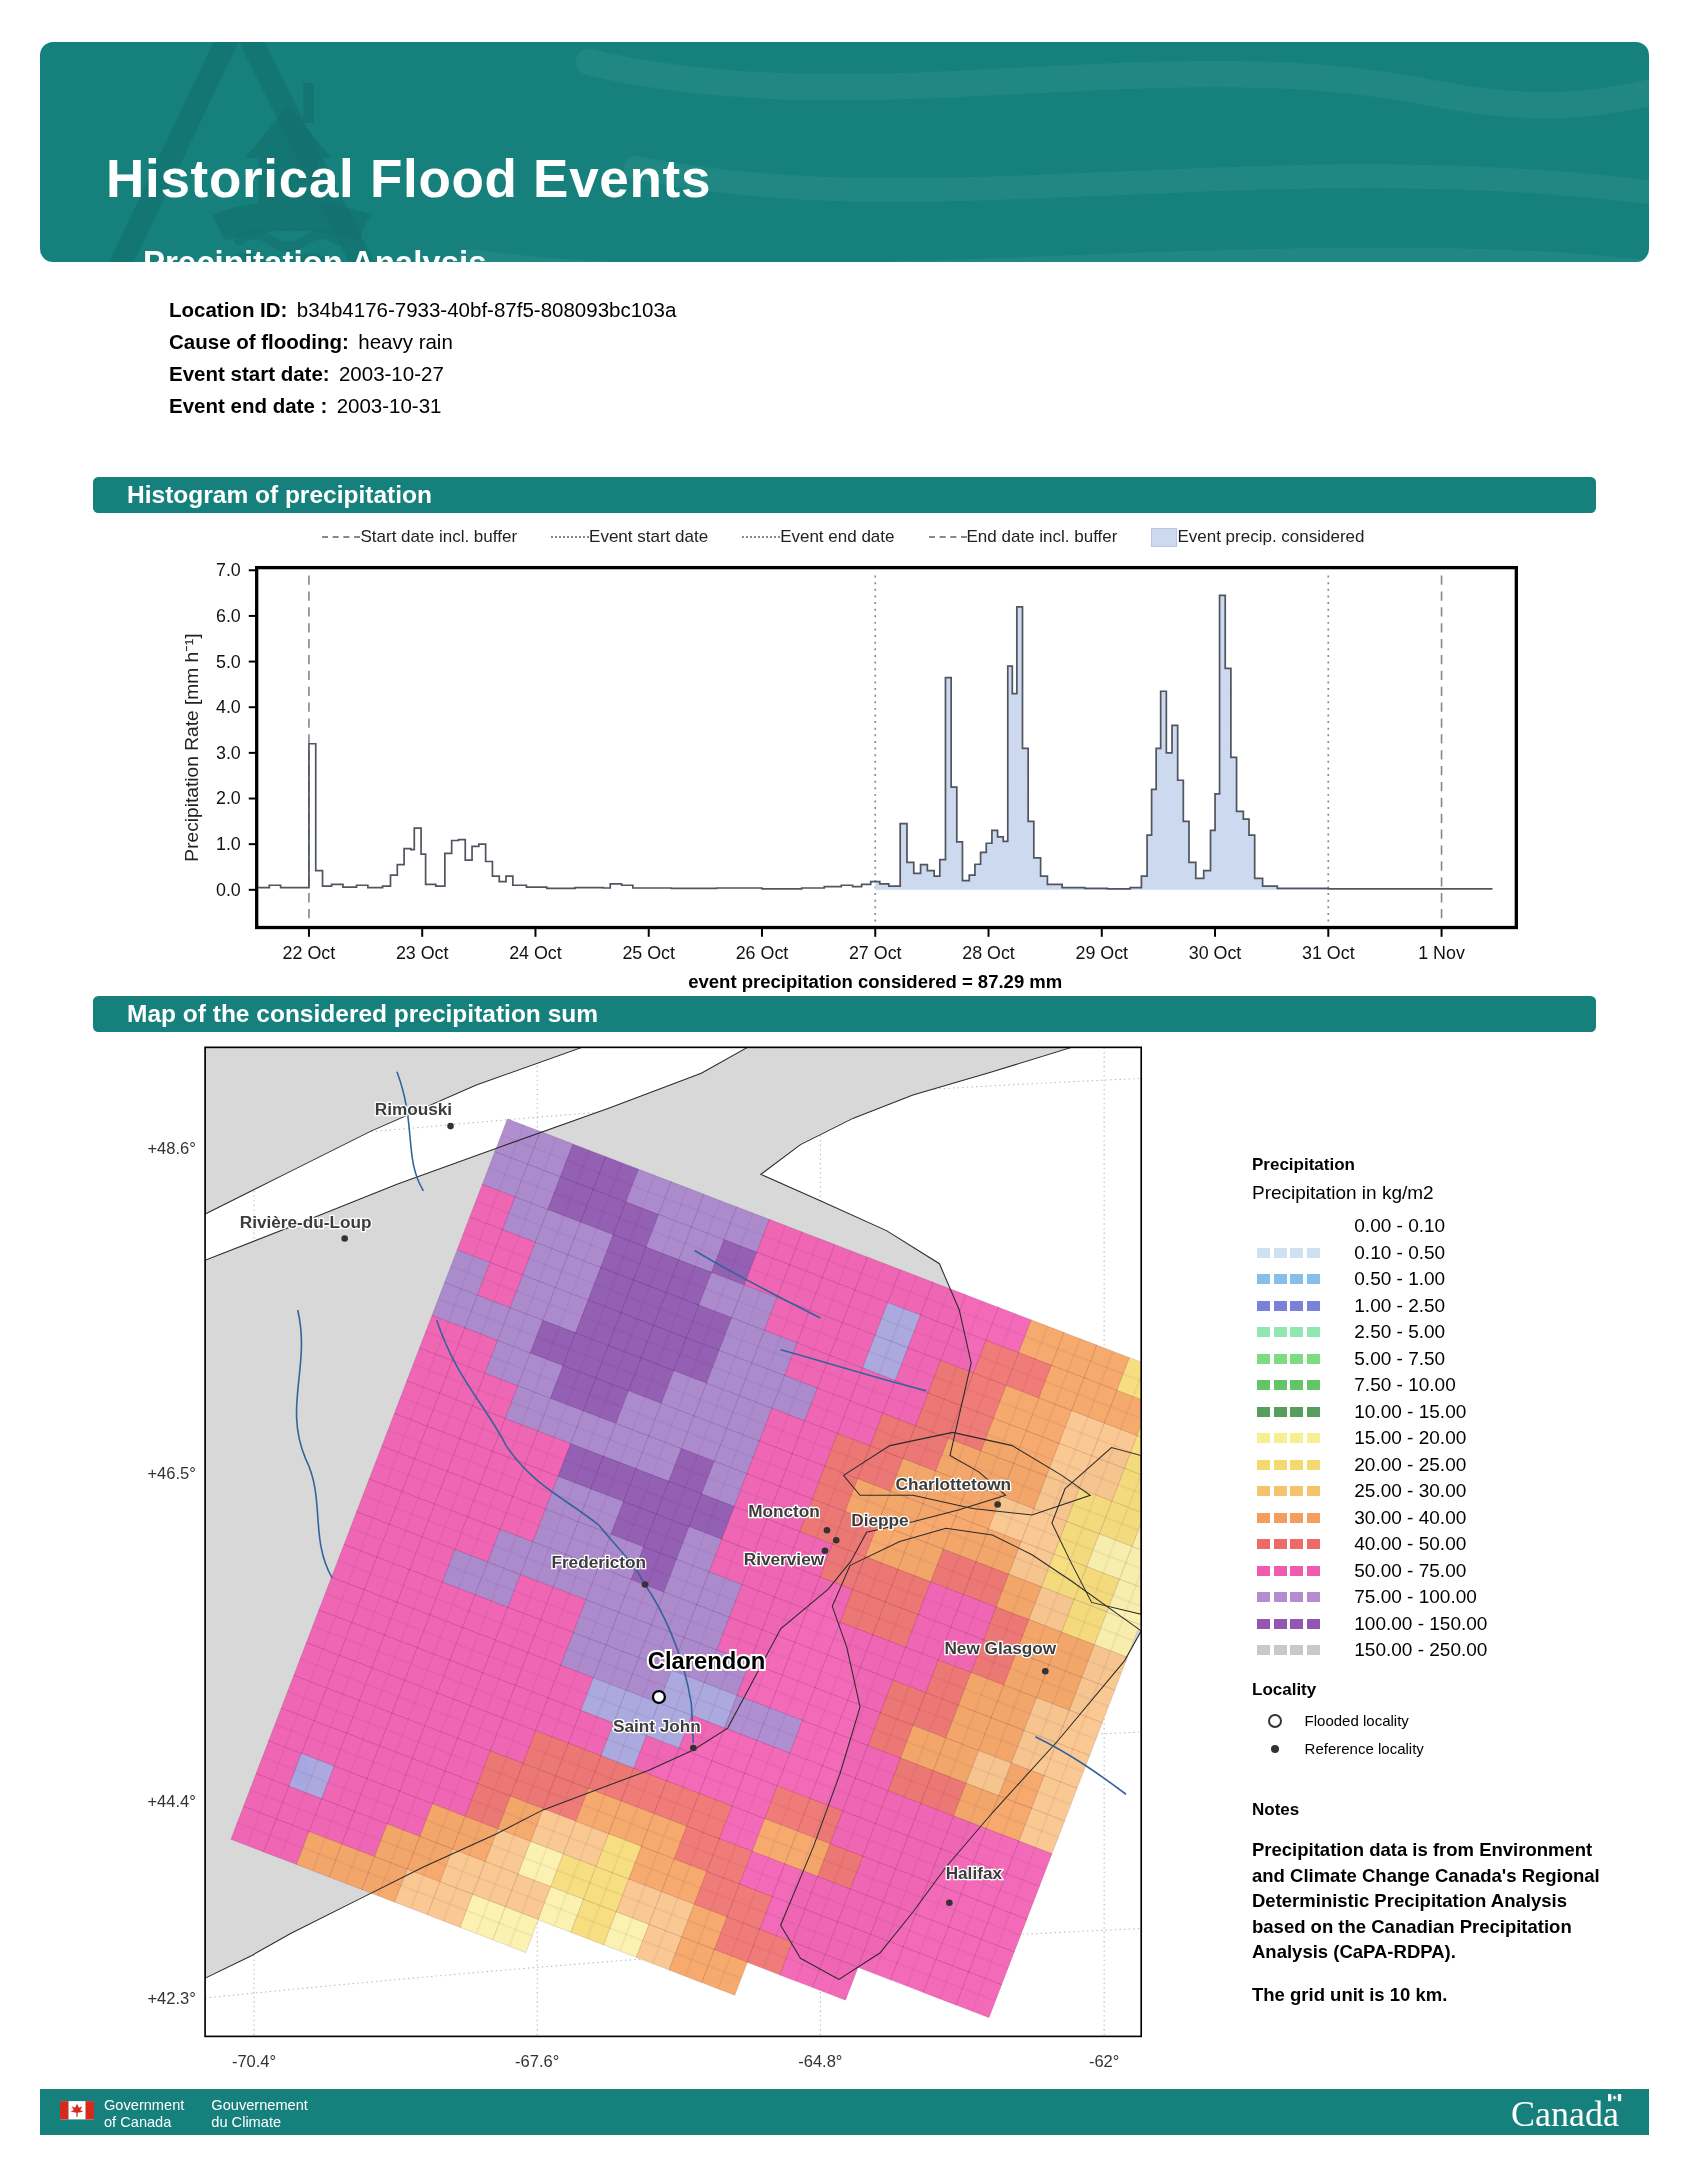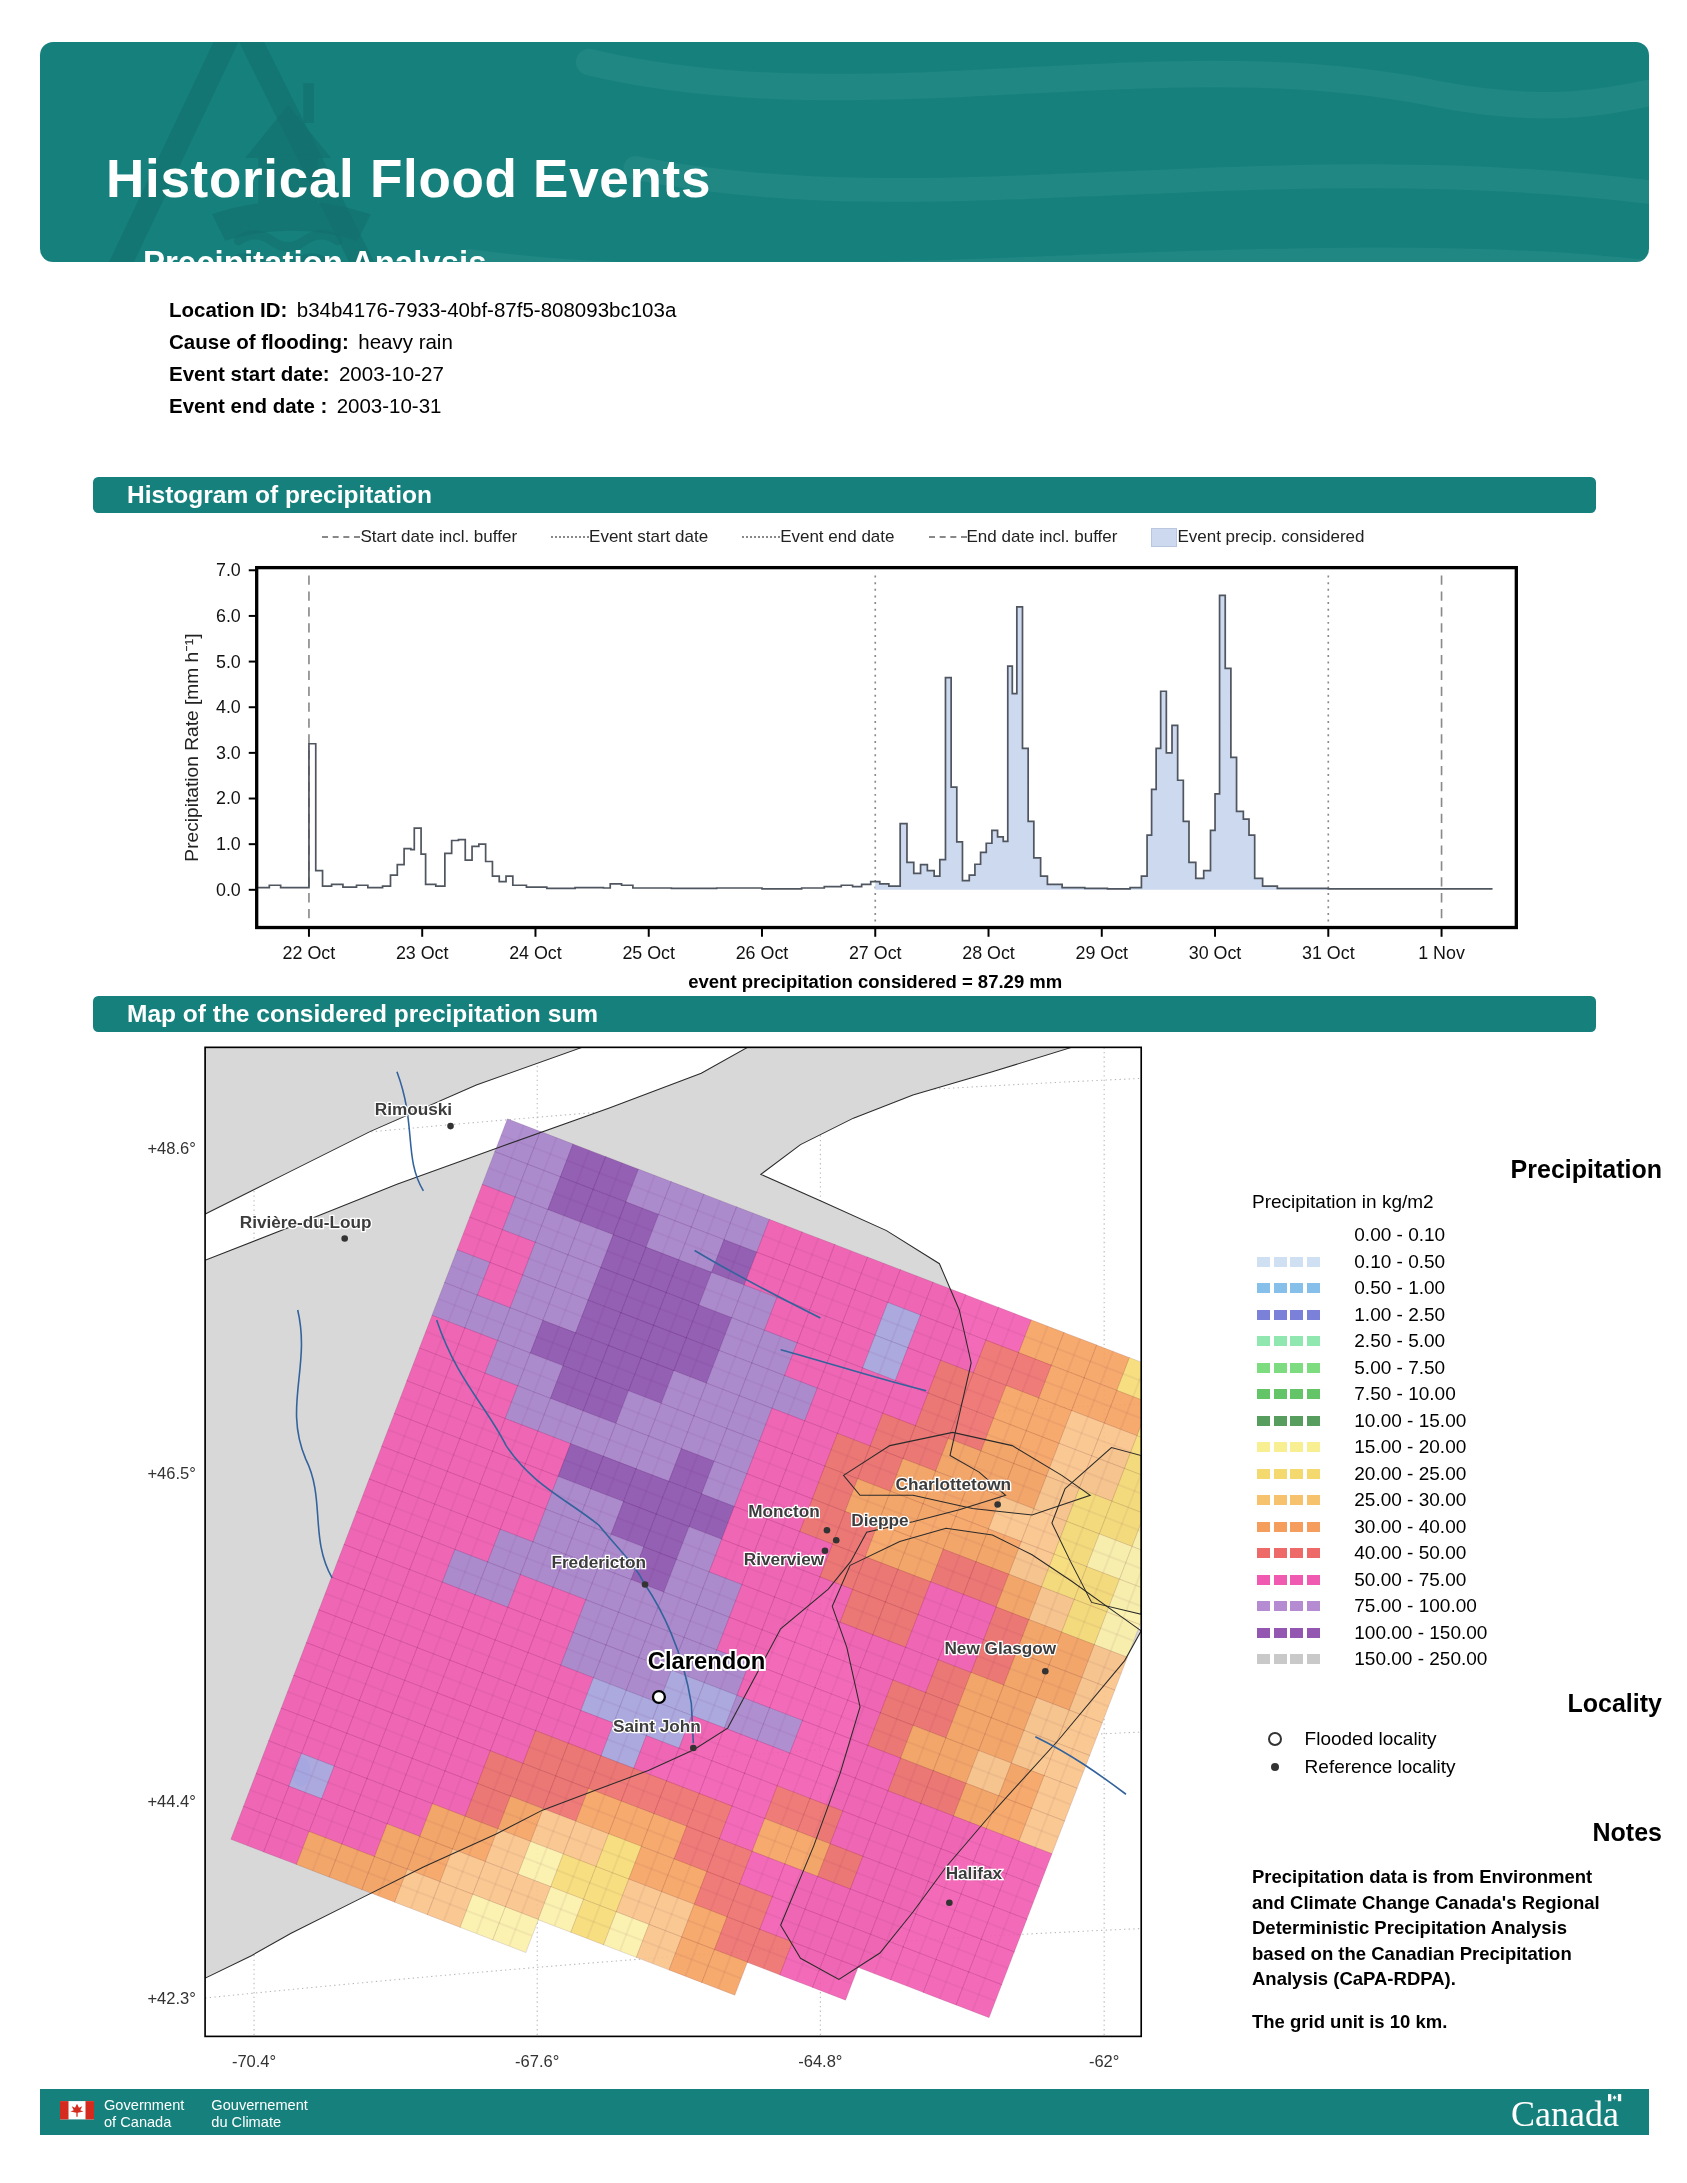--- a/index.html
+++ b/index.html
@@ -24,32 +24,32 @@
   #sec2{top:996px;}
   
   #histlegend{left:0;top:527px;width:1687px;display:flex;justify-content:center;gap:34px;
               font-size:17px;color:#222;align-items:center;}
   #histlegend .item{display:flex;align-items:center;gap:0;}
   .lsample{width:38px;height:0;border-top:2px dashed #888;}
   .lsample.dotted{border-top:2.6px dotted #888;}
   .lbox{width:24px;height:17px;background:#cdd9ee;border:0.7px solid #b9c6e0;}
   
   #maplegend{left:1252px;top:1155px;width:410px;}
-  #maplegend h3{font-size:25px;margin:0 0 6.6px 0;text-align:right;}
+  #maplegend h3{font-size:17px;margin:0 0 6.6px 0;}
   #maplegend .sub{font-size:19px;margin:0 0 9.3px 0;}
   .lrow{display:flex;align-items:center;height:26.5px;}
   .swatch{display:inline-flex;gap:3.3px;width:85px;margin-left:5.3px;}
   .swatch i{width:13.2px;height:10px;display:inline-block;}
   .lrow .tx{font-size:19px;margin-left:12px;}
   #locality{margin-top:17px;}
   .locrow{display:flex;align-items:center;height:28px;}
   .locmark{width:46px;display:flex;justify-content:center;}
   .ocirc{width:10px;height:10px;border:2px solid #333;border-radius:50%;background:#fff;}
   .fcirc{width:8.6px;height:8.6px;border-radius:50%;background:#333;}
-  .locrow .tx{font-size:19px;margin-left:6.6px;}
+  .locrow .tx{font-size:15px;margin-left:6.6px;}
   #notes{margin-top:37px;}
   #notes p{font-size:18.5px;font-weight:bold;line-height:1.38;margin:17px 0 0 0;width:370px;}
   
   #footer{left:40px;top:2089px;width:1609px;height:46px;background:#16807d;color:#fff;}
   #fig{position:absolute;left:20px;top:12px;}
   #govtxt{position:absolute;left:64px;top:8px;font-size:14.6px;line-height:16.5px;display:flex;gap:27px;}
   #wordmark{position:absolute;right:30px;top:4px;font-family:"Liberation Serif",serif;
             font-size:36px;color:#fff;}
   #wordmark svg{position:absolute;right:-2.6px;top:1.3px;}
   svg text{font-family:"Liberation Sans",sans-serif;}

